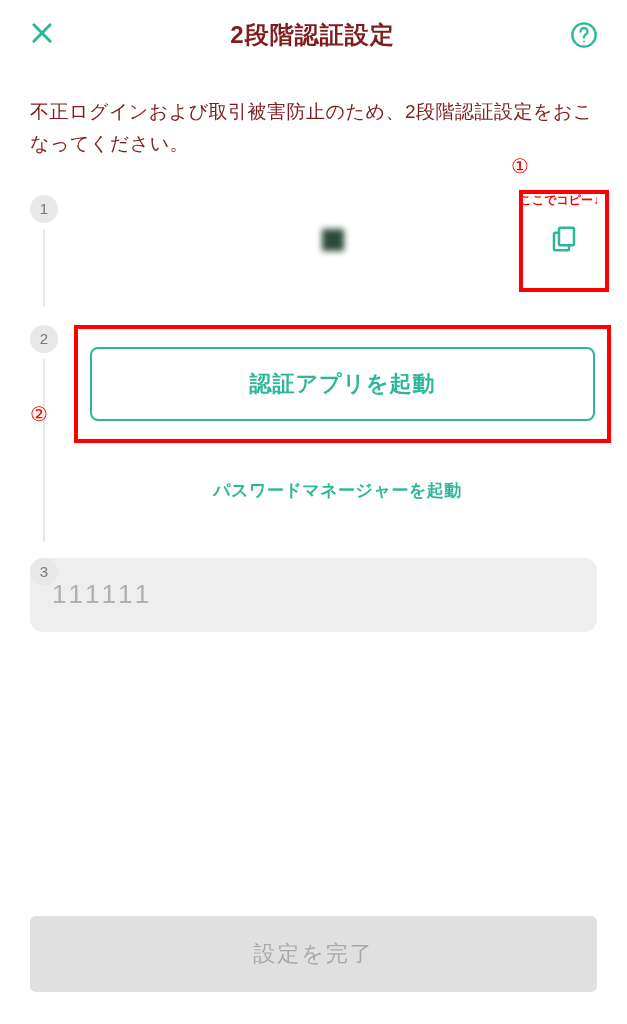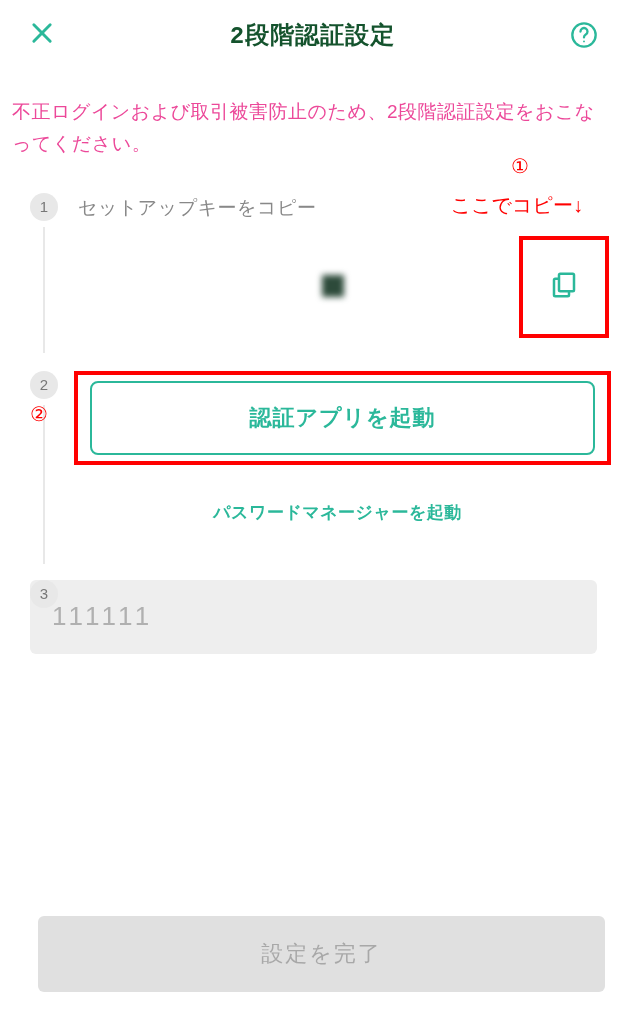--- a/index.html
+++ b/index.html
@@ -22,57 +22,56 @@
       padding: 20px 28px;
       height: 70px;
     }
     .close-icon svg {
       width: 28px;
       height: 28px;
     }
     .header-title {
       font-size: 24px;
       font-weight: 700;
-      color: #14532d;
+      color: #7f1d1d;
       letter-spacing: 1px;
-      font-family: Liberation Mono, monospace;
     }
     .help-icon {
       width: 30px;
       height: 30px;
       display: flex;
       align-items: center;
       justify-content: center;
     }
     .help-icon svg {
       width: 28px;
       height: 28px;
     }
     .intro {
-      padding: 26px 30px 14px 12px;
+      padding: 26px 30px 14px 30px;
       font-size: 19px;
-      color: #ec4899;
+      color: #7f1d1d;
       line-height: 1.7;
       letter-spacing: 0.5px;
     }
     .annotation-1 {
       position: absolute;
       top: 154px;
       right: 98px;
       color: #ff0000;
       font-size: 20px;
       font-weight: 500;
     }
     .annotation-copy {
       position: absolute;
       top: 192px;
-      right: 44px;
+      right: 28px;
       color: #ff0000;
-      font-size: 20px;
-      font-weight: 400;
+      font-size: 12px;
+      font-weight: 700;
     }
     .steps {
       padding: 0 30px;
       margin-top: 18px;
     }
     .step {
       position: relative;
       padding-left: 48px;
       margin-bottom: 22px;
     }
@@ -146,21 +145,21 @@
       top: 402px;
       color: #ff0000;
       font-size: 20px;
       font-weight: 500;
     }
     .launch-button-box {
       border: 4px solid #ff0000;
       margin-top: 24px;
       margin-left: -4px;
       margin-right: -14px;
-      padding: 6px 12px;
+      padding: 18px 12px;
     }
     .launch-button {
       height: 74px;
       border: 2px solid #2bb89a;
       border-radius: 8px;
       display: flex;
       align-items: center;
       justify-content: center;
       font-size: 22px;
       font-weight: 700;
@@ -176,21 +175,21 @@
       letter-spacing: 0.5px;
     }
     .step3-content {
       margin-top: 24px;
     }
     .code-input {
       width: 100%;
       height: 74px;
       background: #eeeeee;
       border: none;
-      border-radius: 6px;
+      border-radius: 13px;
       padding: 0 22px;
       font-size: 26px;
       color: #333;
       letter-spacing: 4px;
       margin-left: -48px;
       width: calc(100% + 48px);
     }
     .code-input::placeholder {
       color: #b0b0b0;
       letter-spacing: 4px;
@@ -203,21 +202,20 @@
     }
     .submit-button {
       width: 100%;
       height: 76px;
       background: #e0e0e0;
       border: none;
       border-radius: 6px;
       font-size: 22px;
       color: #a8a8a8;
       letter-spacing: 2px;
-      margin-left: 8px;
     }
   </style>
 </head>
 <body>
 
 <div class="header">
   <div class="close-icon">
     <svg viewBox="0 0 24 24" fill="none" stroke="#2bb89a" stroke-width="2.5" stroke-linecap="round">
       <line x1="5" y1="5" x2="19" y2="19"></line>
       <line x1="19" y1="5" x2="5" y2="19"></line>
@@ -236,21 +234,20 @@
 <div class="intro">不正ログインおよび取引被害防止のため、2段階認証設定をおこなってください。</div>
 
 <div class="annotation-1">①</div>
 <div class="annotation-copy">ここでコピー↓</div>
 
 <div class="steps">
 
   <div class="step">
     <div class="step-number">1</div>
     <div class="step-line"></div>
-    <div class="step-title">セットアップキーをコピー</div>
     <div class="step1-content">
       <div class="key-area">
         <div class="key-mask"></div>
       </div>
       <div class="copy-button-box">
         <div class="copy-icon">
           <svg viewBox="0 0 24 24" fill="none" stroke="#2bb89a" stroke-width="2" stroke-linejoin="round">
             <rect x="8" y="3" width="12" height="14" rx="1"></rect>
             <path d="M16 17v3a1 1 0 0 1-1 1H5a1 1 0 0 1-1-1V8a1 1 0 0 1 1-1h3"></path>
           </svg>

